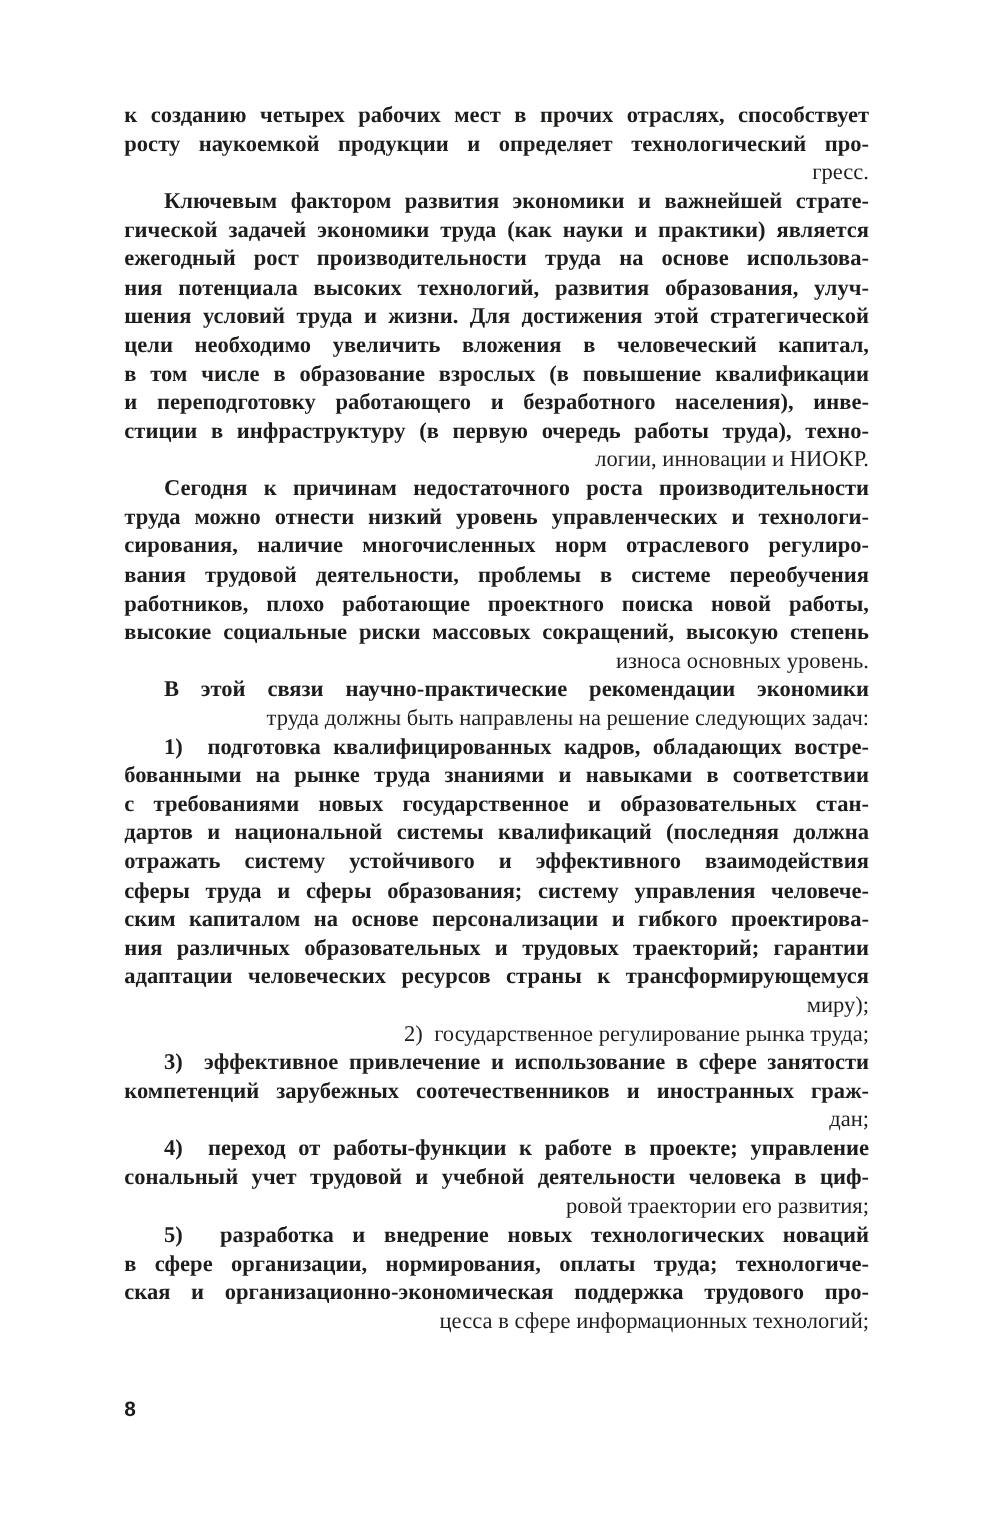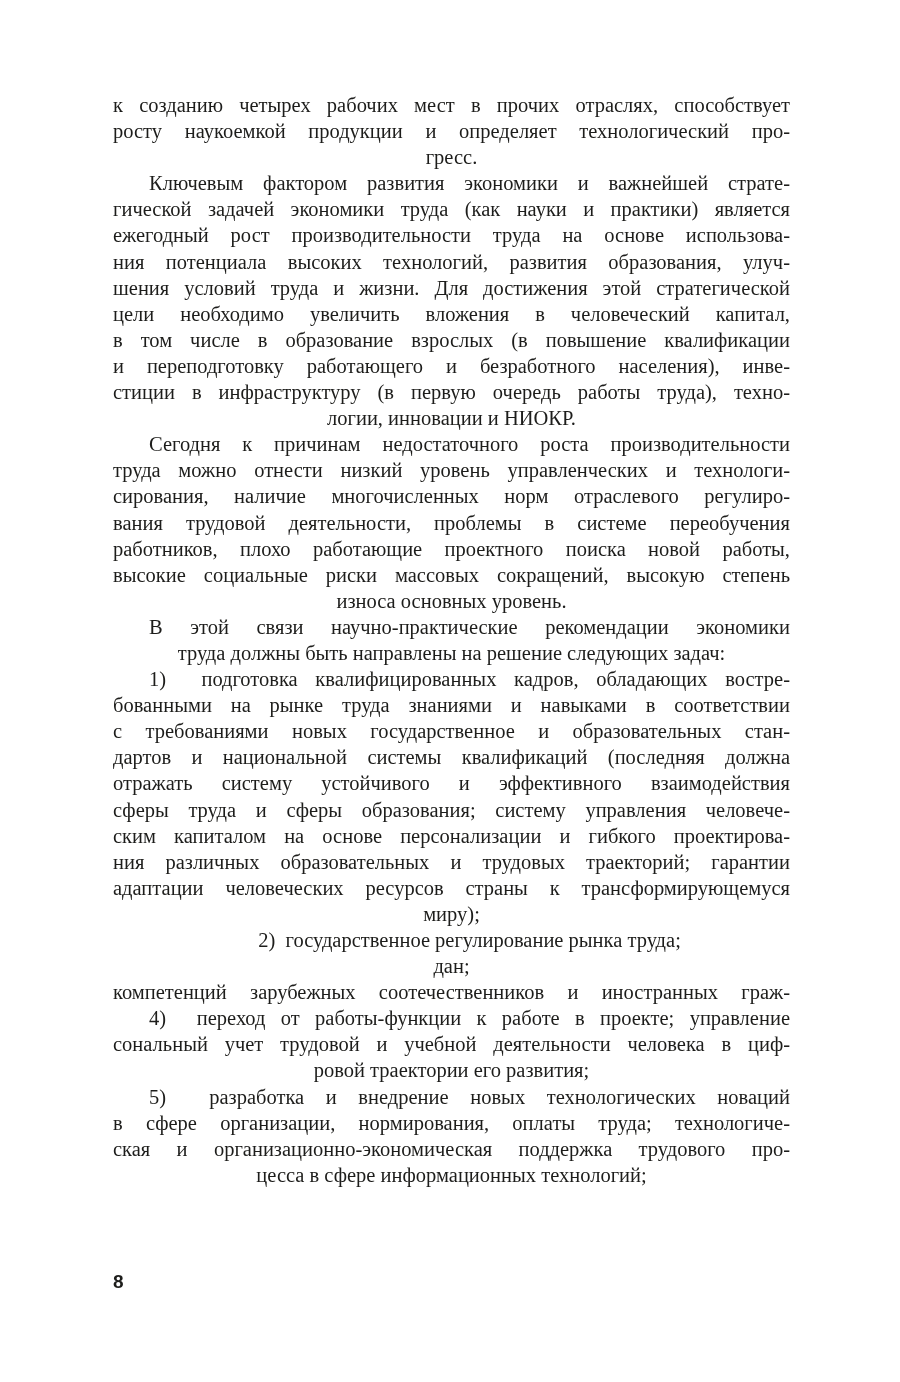--- a/index.html
+++ b/index.html
@@ -31,24 +31,25 @@
   .paragraph {
     margin: 0;
   }
   .line {
     white-space: pre-wrap;
     overflow: hidden;
   }
   .line.fill {
     text-align: justify;
     text-align-last: justify;
+    font-weight: bold;
     -moz-text-align-last: justify;
   }
   .line.last {
-    text-align: center;
+    text-align: right;
   }
   .line.indent {
     text-indent: 36px;
   }
   .page-number {
     position: absolute;
     left: 113px;
     top: 1271px;
     font-family: "Liberation Sans", sans-serif;
     font-weight: bold;
@@ -100,22 +101,23 @@
         <div class="line fill">сферы труда и сферы образования; систему управления человече-</div>
         <div class="line fill">ским капиталом на основе персонализации и гибкого проектирова-</div>
         <div class="line fill">ния различных образовательных и трудовых траекторий; гарантии</div>
         <div class="line fill">адаптации человеческих ресурсов страны к трансформирующемуся</div>
         <div class="line last">миру);</div>
       </div>
       <div class="paragraph">
         <div class="line last indent">2)  государственное регулирование рынка труда;</div>
       </div>
       <div class="paragraph">
+        <div class="line fill indent">3)  эффективное привлечение и использование в сфере занятости</div>
+        <div class="line fill">компетенций зарубежных соотечественников и иностранных граж-</div>
         <div class="line last">дан;</div>
-        <div class="line fill">компетенций зарубежных соотечественников и иностранных граж-</div>
       </div>
       <div class="paragraph">
         <div class="line fill indent">4)  переход от работы-функции к работе в проекте; управление</div>
         <div class="line fill">сональный учет трудовой и учебной деятельности человека в циф-</div>
         <div class="line last">ровой траектории его развития;</div>
       </div>
       <div class="paragraph">
         <div class="line fill indent">5)  разработка и внедрение новых технологических новаций</div>
         <div class="line fill">в сфере организации, нормирования, оплаты труда; технологиче-</div>
         <div class="line fill">ская и организационно-экономическая поддержка трудового про-</div>

